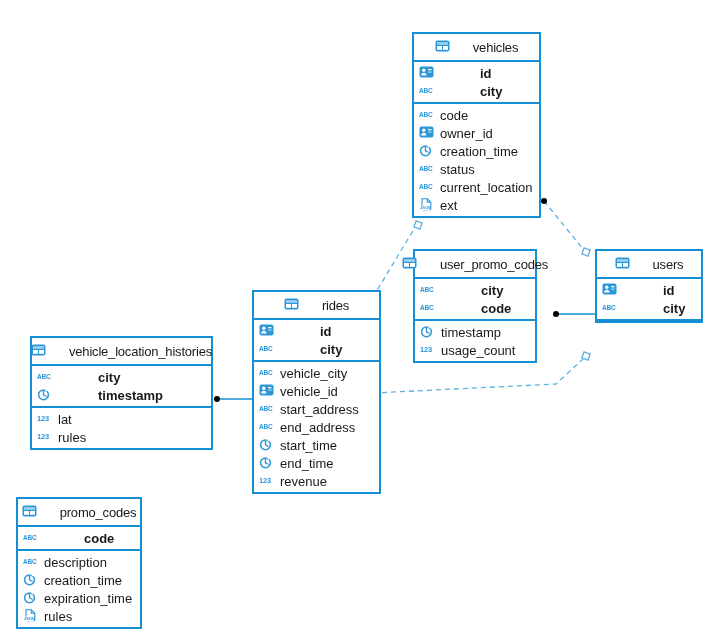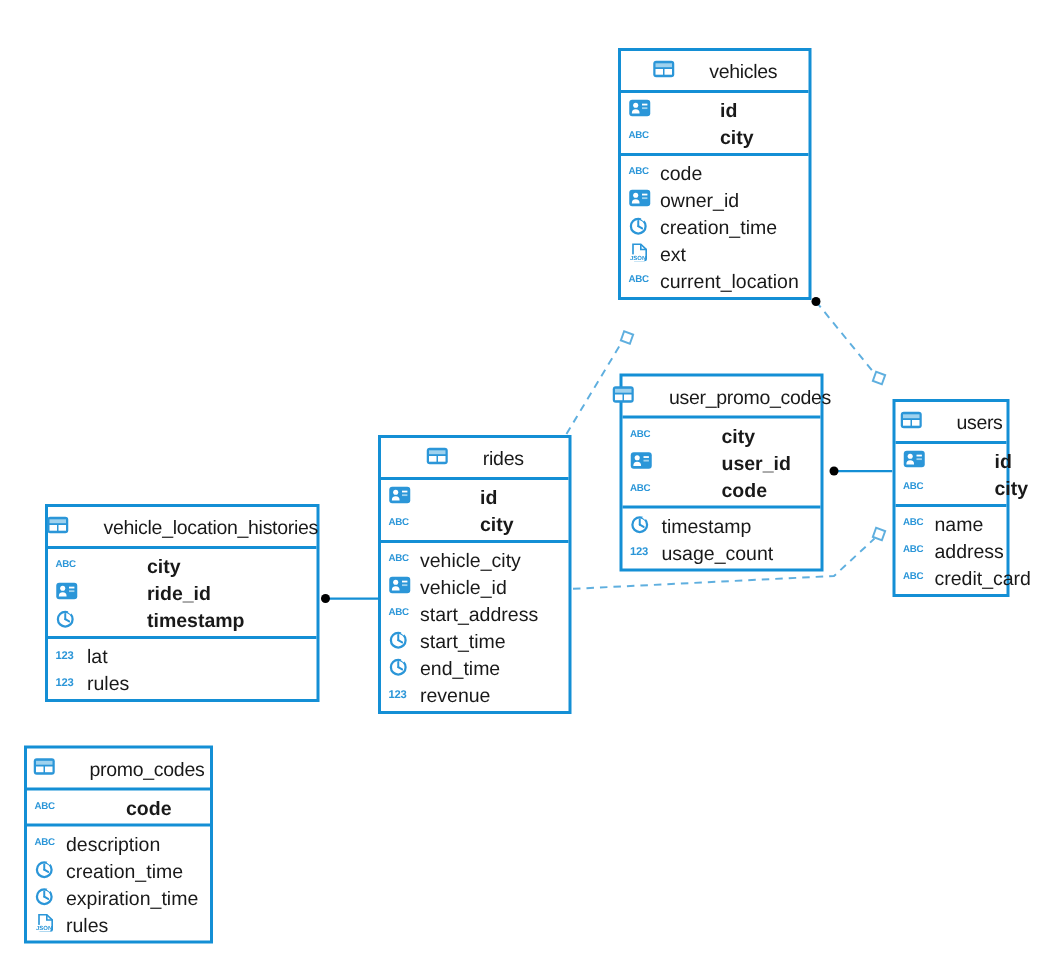--- a/index.html
+++ b/index.html
@@ -94,102 +94,127 @@
                 <circle cx="6.5" cy="6.8" r="4.9" fill="none" stroke="#2b96d8" stroke-width="1.5"></circle>
                 <path d="M6.5 6.8 L6.5 3.3" stroke="#2b96d8" stroke-width="1.3" stroke-linecap="round"></path>
                 <path d="M6.5 6.8 L9.1 8.3" stroke="#2b96d8" stroke-width="1.3" stroke-linecap="round"></path>
                 <path d="M8.6 1.4 L10.6 3" stroke="#fff" stroke-width="1.6"></path>
               </svg></span>
           </span>
           <span class="fname">creation_time</span>
         </div>
         <div class="frow">
           <span class="ficon">
+            <span class="ticon-abc">ABC</span>
+          </span>
+          <span class="fname">status</span>
+        </div>
+        <div class="frow">
+          <span class="ficon">
+            <span class="ticon-abc">ABC</span>
+          </span>
+          <span class="fname">current_location</span>
+        </div>
+        <div class="frow">
+          <span class="ficon">
             <span><svg width="14" height="13" viewBox="0 0 14 13">
                 <path d="M3 0.8 H8.2 L11.8 4.3 V10.6 Q11.8 11.6 10.8 11.6 H4 Q3 11.6 3 10.6 Z" fill="#fff" stroke="#2b96d8" stroke-width="1.1"></path>
                 <path d="M8.2 0.8 V4.3 H11.8" fill="none" stroke="#2b96d8" stroke-width="1.1"></path>
                 <rect x="0.8" y="7.6" width="9.8" height="4.4" fill="#fff"></rect>
                 <text x="1" y="11.3" font-size="4" font-weight="bold" fill="#2b96d8" font-family="Liberation Sans, sans-serif">JSON</text>
               </svg></span>
           </span>
           <span class="fname">ext</span>
         </div>
-        <div class="frow">
-          <span class="ficon">
-            <span class="ticon-abc">ABC</span>
-          </span>
-          <span class="fname">current_location</span>
-        </div>
-      </div>
-    </div>
-    <div class="erd-table" style="left: 413px; top: 249px; width: 136px; border-color: rgb(20, 143, 213);">
+      </div>
+    </div>
+    <div class="erd-table" style="left: 413px; top: 249px; width: 124px; border-color: rgb(20, 143, 213);">
       <div class="hdr">
         <span><svg width="15" height="12" viewBox="0 0 15 12">
             <rect x="0.5" y="0.5" width="14" height="11" rx="2" fill="#2b96d8"></rect>
             <rect x="2" y="2.2" width="11" height="2.6" fill="#9fd2ee"></rect>
             <rect x="2" y="6" width="5" height="3.8" fill="#fff"></rect>
             <rect x="8" y="6" width="5" height="3.8" fill="#fff"></rect>
           </svg></span>
         <span>user_promo_codes</span>
       </div>
       <div class="sec sec-pk" style="border-color: rgb(20, 143, 213);">
         <div class="frow pk">
           <span class="ficon">
             <span class="ticon-abc">ABC</span>
           </span>
           <span class="fname">city</span>
         </div>
+        <div class="frow pk">
+          <span class="ficon">
+            <span class="ticon-abc">ABC</span>
+          </span>
+          <span class="fname">code</span>
+        </div>
+      </div>
+      <div class="sec">
+        <div class="frow">
+          <span class="ficon">
+            <span><svg width="13" height="13" viewBox="0 0 13 13">
+                <circle cx="6.5" cy="6.8" r="4.9" fill="none" stroke="#2b96d8" stroke-width="1.5"></circle>
+                <path d="M6.5 6.8 L6.5 3.3" stroke="#2b96d8" stroke-width="1.3" stroke-linecap="round"></path>
+                <path d="M6.5 6.8 L9.1 8.3" stroke="#2b96d8" stroke-width="1.3" stroke-linecap="round"></path>
+                <path d="M8.6 1.4 L10.6 3" stroke="#fff" stroke-width="1.6"></path>
+              </svg></span>
+          </span>
+          <span class="fname">timestamp</span>
+        </div>
+        <div class="frow">
+          <span class="ficon">
+            <span class="ticon-123">123</span>
+          </span>
+          <span class="fname">usage_count</span>
+        </div>
+      </div>
+    </div>
+    <div class="erd-table" style="left: 595px; top: 249px; width: 108px; border-color: rgb(20, 143, 213);">
+      <div class="hdr">
+        <span><svg width="15" height="12" viewBox="0 0 15 12">
+            <rect x="0.5" y="0.5" width="14" height="11" rx="2" fill="#2b96d8"></rect>
+            <rect x="2" y="2.2" width="11" height="2.6" fill="#9fd2ee"></rect>
+            <rect x="2" y="6" width="5" height="3.8" fill="#fff"></rect>
+            <rect x="8" y="6" width="5" height="3.8" fill="#fff"></rect>
+          </svg></span>
+        <span>users</span>
+      </div>
+      <div class="sec sec-pk" style="border-color: rgb(20, 143, 213);">
         <div class="frow pk">
           <span class="ficon">
             <span><svg width="15" height="12" viewBox="0 0 15 12">
                 <rect x="0.5" y="0.5" width="14" height="11" rx="2" fill="#2b96d8"></rect>
                 <circle cx="4.8" cy="4.2" r="1.7" fill="#fff"></circle>
                 <path d="M2.2 9.6 Q2.2 6.8 4.8 6.8 Q7.4 6.8 7.4 9.6 Z" fill="#fff"></path>
                 <rect x="9" y="3.1" width="3.6" height="1.2" fill="#fff"></rect>
                 <rect x="9" y="5.5" width="3.6" height="1.2" fill="#9fd2ee"></rect>
               </svg></span>
           </span>
-          <span class="fname">user_id</span>
-        </div>
-        <div class="frow pk">
-          <span class="ficon">
-            <span class="ticon-abc">ABC</span>
-          </span>
-          <span class="fname">code</span>
-        </div>
-      </div>
-      <div class="sec">
-        <div class="frow">
-          <span class="ficon">
-            <span><svg width="13" height="13" viewBox="0 0 13 13">
-                <circle cx="6.5" cy="6.8" r="4.9" fill="none" stroke="#2b96d8" stroke-width="1.5"></circle>
-                <path d="M6.5 6.8 L6.5 3.3" stroke="#2b96d8" stroke-width="1.3" stroke-linecap="round"></path>
-                <path d="M6.5 6.8 L9.1 8.3" stroke="#2b96d8" stroke-width="1.3" stroke-linecap="round"></path>
-                <path d="M8.6 1.4 L10.6 3" stroke="#fff" stroke-width="1.6"></path>
-              </svg></span>
-          </span>
-          <span class="fname">timestamp</span>
-        </div>
-        <div class="frow">
-          <span class="ficon">
-            <span class="ticon-123">123</span>
-          </span>
-          <span class="fname">usage_count</span>
-        </div>
-      </div>
-    </div>
-    <div class="erd-table" style="left: 595px; top: 266px; width: 78px; border-color: rgb(20, 143, 213);">
-      <div class="hdr">
-        <span><svg width="15" height="12" viewBox="0 0 15 12">
-            <rect x="0.5" y="0.5" width="14" height="11" rx="2" fill="#2b96d8"></rect>
-            <rect x="2" y="2.2" width="11" height="2.6" fill="#9fd2ee"></rect>
-            <rect x="2" y="6" width="5" height="3.8" fill="#fff"></rect>
-            <rect x="8" y="6" width="5" height="3.8" fill="#fff"></rect>
-          </svg></span>
-        <span>users</span>
+          <span class="fname">id</span>
+        </div>
+        <div class="frow pk">
+          <span class="ficon">
+            <span class="ticon-abc">ABC</span>
+          </span>
+          <span class="fname">city</span>
+        </div>
+      </div>
+    </div>
+    <div class="erd-table" style="left: 252px; top: 290px; width: 129px; border-color: rgb(20, 143, 213);">
+      <div class="hdr">
+        <span><svg width="15" height="12" viewBox="0 0 15 12">
+            <rect x="0.5" y="0.5" width="14" height="11" rx="2" fill="#2b96d8"></rect>
+            <rect x="2" y="2.2" width="11" height="2.6" fill="#9fd2ee"></rect>
+            <rect x="2" y="6" width="5" height="3.8" fill="#fff"></rect>
+            <rect x="8" y="6" width="5" height="3.8" fill="#fff"></rect>
+          </svg></span>
+        <span>rides</span>
       </div>
       <div class="sec sec-pk" style="border-color: rgb(20, 143, 213);">
         <div class="frow pk">
           <span class="ficon">
             <span><svg width="15" height="12" viewBox="0 0 15 12">
                 <rect x="0.5" y="0.5" width="14" height="11" rx="2" fill="#2b96d8"></rect>
                 <circle cx="4.8" cy="4.2" r="1.7" fill="#fff"></circle>
                 <path d="M2.2 9.6 Q2.2 6.8 4.8 6.8 Q7.4 6.8 7.4 9.6 Z" fill="#fff"></path>
                 <rect x="9" y="3.1" width="3.6" height="1.2" fill="#fff"></rect>
                 <rect x="9" y="5.5" width="3.6" height="1.2" fill="#9fd2ee"></rect>
@@ -202,149 +227,92 @@
             <span class="ticon-abc">ABC</span>
           </span>
           <span class="fname">city</span>
         </div>
       </div>
       <div class="sec">
         <div class="frow">
           <span class="ficon">
             <span class="ticon-abc">ABC</span>
           </span>
-          <span class="fname">name</span>
-        </div>
-        <div class="frow">
-          <span class="ficon">
-            <span class="ticon-abc">ABC</span>
-          </span>
-          <span class="fname">address</span>
-        </div>
-        <div class="frow">
-          <span class="ficon">
-            <span class="ticon-abc">ABC</span>
-          </span>
-          <span class="fname">credit_card</span>
-        </div>
-      </div>
-    </div>
-    <div class="erd-table" style="left: 252px; top: 290px; width: 129px; border-color: rgb(20, 143, 213);">
-      <div class="hdr">
-        <span><svg width="15" height="12" viewBox="0 0 15 12">
-            <rect x="0.5" y="0.5" width="14" height="11" rx="2" fill="#2b96d8"></rect>
-            <rect x="2" y="2.2" width="11" height="2.6" fill="#9fd2ee"></rect>
-            <rect x="2" y="6" width="5" height="3.8" fill="#fff"></rect>
-            <rect x="8" y="6" width="5" height="3.8" fill="#fff"></rect>
-          </svg></span>
-        <span>rides</span>
-      </div>
-      <div class="sec sec-pk" style="border-color: rgb(20, 143, 213);">
-        <div class="frow pk">
+          <span class="fname">vehicle_city</span>
+        </div>
+        <div class="frow">
           <span class="ficon">
             <span><svg width="15" height="12" viewBox="0 0 15 12">
                 <rect x="0.5" y="0.5" width="14" height="11" rx="2" fill="#2b96d8"></rect>
                 <circle cx="4.8" cy="4.2" r="1.7" fill="#fff"></circle>
                 <path d="M2.2 9.6 Q2.2 6.8 4.8 6.8 Q7.4 6.8 7.4 9.6 Z" fill="#fff"></path>
                 <rect x="9" y="3.1" width="3.6" height="1.2" fill="#fff"></rect>
                 <rect x="9" y="5.5" width="3.6" height="1.2" fill="#9fd2ee"></rect>
               </svg></span>
           </span>
-          <span class="fname">id</span>
-        </div>
+          <span class="fname">vehicle_id</span>
+        </div>
+        <div class="frow">
+          <span class="ficon">
+            <span class="ticon-abc">ABC</span>
+          </span>
+          <span class="fname">start_address</span>
+        </div>
+        <div class="frow">
+          <span class="ficon">
+            <span class="ticon-abc">ABC</span>
+          </span>
+          <span class="fname">end_address</span>
+        </div>
+        <div class="frow">
+          <span class="ficon">
+            <span><svg width="13" height="13" viewBox="0 0 13 13">
+                <circle cx="6.5" cy="6.8" r="4.9" fill="none" stroke="#2b96d8" stroke-width="1.5"></circle>
+                <path d="M6.5 6.8 L6.5 3.3" stroke="#2b96d8" stroke-width="1.3" stroke-linecap="round"></path>
+                <path d="M6.5 6.8 L9.1 8.3" stroke="#2b96d8" stroke-width="1.3" stroke-linecap="round"></path>
+                <path d="M8.6 1.4 L10.6 3" stroke="#fff" stroke-width="1.6"></path>
+              </svg></span>
+          </span>
+          <span class="fname">start_time</span>
+        </div>
+        <div class="frow">
+          <span class="ficon">
+            <span><svg width="13" height="13" viewBox="0 0 13 13">
+                <circle cx="6.5" cy="6.8" r="4.9" fill="none" stroke="#2b96d8" stroke-width="1.5"></circle>
+                <path d="M6.5 6.8 L6.5 3.3" stroke="#2b96d8" stroke-width="1.3" stroke-linecap="round"></path>
+                <path d="M6.5 6.8 L9.1 8.3" stroke="#2b96d8" stroke-width="1.3" stroke-linecap="round"></path>
+                <path d="M8.6 1.4 L10.6 3" stroke="#fff" stroke-width="1.6"></path>
+              </svg></span>
+          </span>
+          <span class="fname">end_time</span>
+        </div>
+        <div class="frow">
+          <span class="ficon">
+            <span class="ticon-123">123</span>
+          </span>
+          <span class="fname">revenue</span>
+        </div>
+      </div>
+    </div>
+    <div class="erd-table" style="left: 30px; top: 336px; width: 183px; border-color: rgb(20, 143, 213);">
+      <div class="hdr">
+        <span><svg width="15" height="12" viewBox="0 0 15 12">
+            <rect x="0.5" y="0.5" width="14" height="11" rx="2" fill="#2b96d8"></rect>
+            <rect x="2" y="2.2" width="11" height="2.6" fill="#9fd2ee"></rect>
+            <rect x="2" y="6" width="5" height="3.8" fill="#fff"></rect>
+            <rect x="8" y="6" width="5" height="3.8" fill="#fff"></rect>
+          </svg></span>
+        <span>vehicle_location_histories</span>
+      </div>
+      <div class="sec sec-pk" style="border-color: rgb(20, 143, 213);">
         <div class="frow pk">
           <span class="ficon">
             <span class="ticon-abc">ABC</span>
           </span>
           <span class="fname">city</span>
-        </div>
-      </div>
-      <div class="sec">
-        <div class="frow">
-          <span class="ficon">
-            <span class="ticon-abc">ABC</span>
-          </span>
-          <span class="fname">vehicle_city</span>
-        </div>
-        <div class="frow">
-          <span class="ficon">
-            <span><svg width="15" height="12" viewBox="0 0 15 12">
-                <rect x="0.5" y="0.5" width="14" height="11" rx="2" fill="#2b96d8"></rect>
-                <circle cx="4.8" cy="4.2" r="1.7" fill="#fff"></circle>
-                <path d="M2.2 9.6 Q2.2 6.8 4.8 6.8 Q7.4 6.8 7.4 9.6 Z" fill="#fff"></path>
-                <rect x="9" y="3.1" width="3.6" height="1.2" fill="#fff"></rect>
-                <rect x="9" y="5.5" width="3.6" height="1.2" fill="#9fd2ee"></rect>
-              </svg></span>
-          </span>
-          <span class="fname">vehicle_id</span>
-        </div>
-        <div class="frow">
-          <span class="ficon">
-            <span class="ticon-abc">ABC</span>
-          </span>
-          <span class="fname">start_address</span>
-        </div>
-        <div class="frow">
-          <span class="ficon">
-            <span><svg width="13" height="13" viewBox="0 0 13 13">
-                <circle cx="6.5" cy="6.8" r="4.9" fill="none" stroke="#2b96d8" stroke-width="1.5"></circle>
-                <path d="M6.5 6.8 L6.5 3.3" stroke="#2b96d8" stroke-width="1.3" stroke-linecap="round"></path>
-                <path d="M6.5 6.8 L9.1 8.3" stroke="#2b96d8" stroke-width="1.3" stroke-linecap="round"></path>
-                <path d="M8.6 1.4 L10.6 3" stroke="#fff" stroke-width="1.6"></path>
-              </svg></span>
-          </span>
-          <span class="fname">start_time</span>
-        </div>
-        <div class="frow">
-          <span class="ficon">
-            <span><svg width="13" height="13" viewBox="0 0 13 13">
-                <circle cx="6.5" cy="6.8" r="4.9" fill="none" stroke="#2b96d8" stroke-width="1.5"></circle>
-                <path d="M6.5 6.8 L6.5 3.3" stroke="#2b96d8" stroke-width="1.3" stroke-linecap="round"></path>
-                <path d="M6.5 6.8 L9.1 8.3" stroke="#2b96d8" stroke-width="1.3" stroke-linecap="round"></path>
-                <path d="M8.6 1.4 L10.6 3" stroke="#fff" stroke-width="1.6"></path>
-              </svg></span>
-          </span>
-          <span class="fname">end_time</span>
-        </div>
-        <div class="frow">
-          <span class="ficon">
-            <span class="ticon-123">123</span>
-          </span>
-          <span class="fname">revenue</span>
-        </div>
-      </div>
-    </div>
-    <div class="erd-table" style="left: 30px; top: 336px; width: 183px; border-color: rgb(20, 143, 213);">
-      <div class="hdr">
-        <span><svg width="15" height="12" viewBox="0 0 15 12">
-            <rect x="0.5" y="0.5" width="14" height="11" rx="2" fill="#2b96d8"></rect>
-            <rect x="2" y="2.2" width="11" height="2.6" fill="#9fd2ee"></rect>
-            <rect x="2" y="6" width="5" height="3.8" fill="#fff"></rect>
-            <rect x="8" y="6" width="5" height="3.8" fill="#fff"></rect>
-          </svg></span>
-        <span>vehicle_location_histories</span>
-      </div>
-      <div class="sec sec-pk" style="border-color: rgb(20, 143, 213);">
-        <div class="frow pk">
-          <span class="ficon">
-            <span class="ticon-abc">ABC</span>
-          </span>
-          <span class="fname">city</span>
-        </div>
-        <div class="frow pk">
-          <span class="ficon">
-            <span><svg width="15" height="12" viewBox="0 0 15 12">
-                <rect x="0.5" y="0.5" width="14" height="11" rx="2" fill="#2b96d8"></rect>
-                <circle cx="4.8" cy="4.2" r="1.7" fill="#fff"></circle>
-                <path d="M2.2 9.6 Q2.2 6.8 4.8 6.8 Q7.4 6.8 7.4 9.6 Z" fill="#fff"></path>
-                <rect x="9" y="3.1" width="3.6" height="1.2" fill="#fff"></rect>
-                <rect x="9" y="5.5" width="3.6" height="1.2" fill="#9fd2ee"></rect>
-              </svg></span>
-          </span>
-          <span class="fname">ride_id</span>
         </div>
         <div class="frow pk">
           <span class="ficon">
             <span><svg width="13" height="13" viewBox="0 0 13 13">
                 <circle cx="6.5" cy="6.8" r="4.9" fill="none" stroke="#2b96d8" stroke-width="1.5"></circle>
                 <path d="M6.5 6.8 L6.5 3.3" stroke="#2b96d8" stroke-width="1.3" stroke-linecap="round"></path>
                 <path d="M6.5 6.8 L9.1 8.3" stroke="#2b96d8" stroke-width="1.3" stroke-linecap="round"></path>
                 <path d="M8.6 1.4 L10.6 3" stroke="#fff" stroke-width="1.6"></path>
               </svg></span>
           </span>

